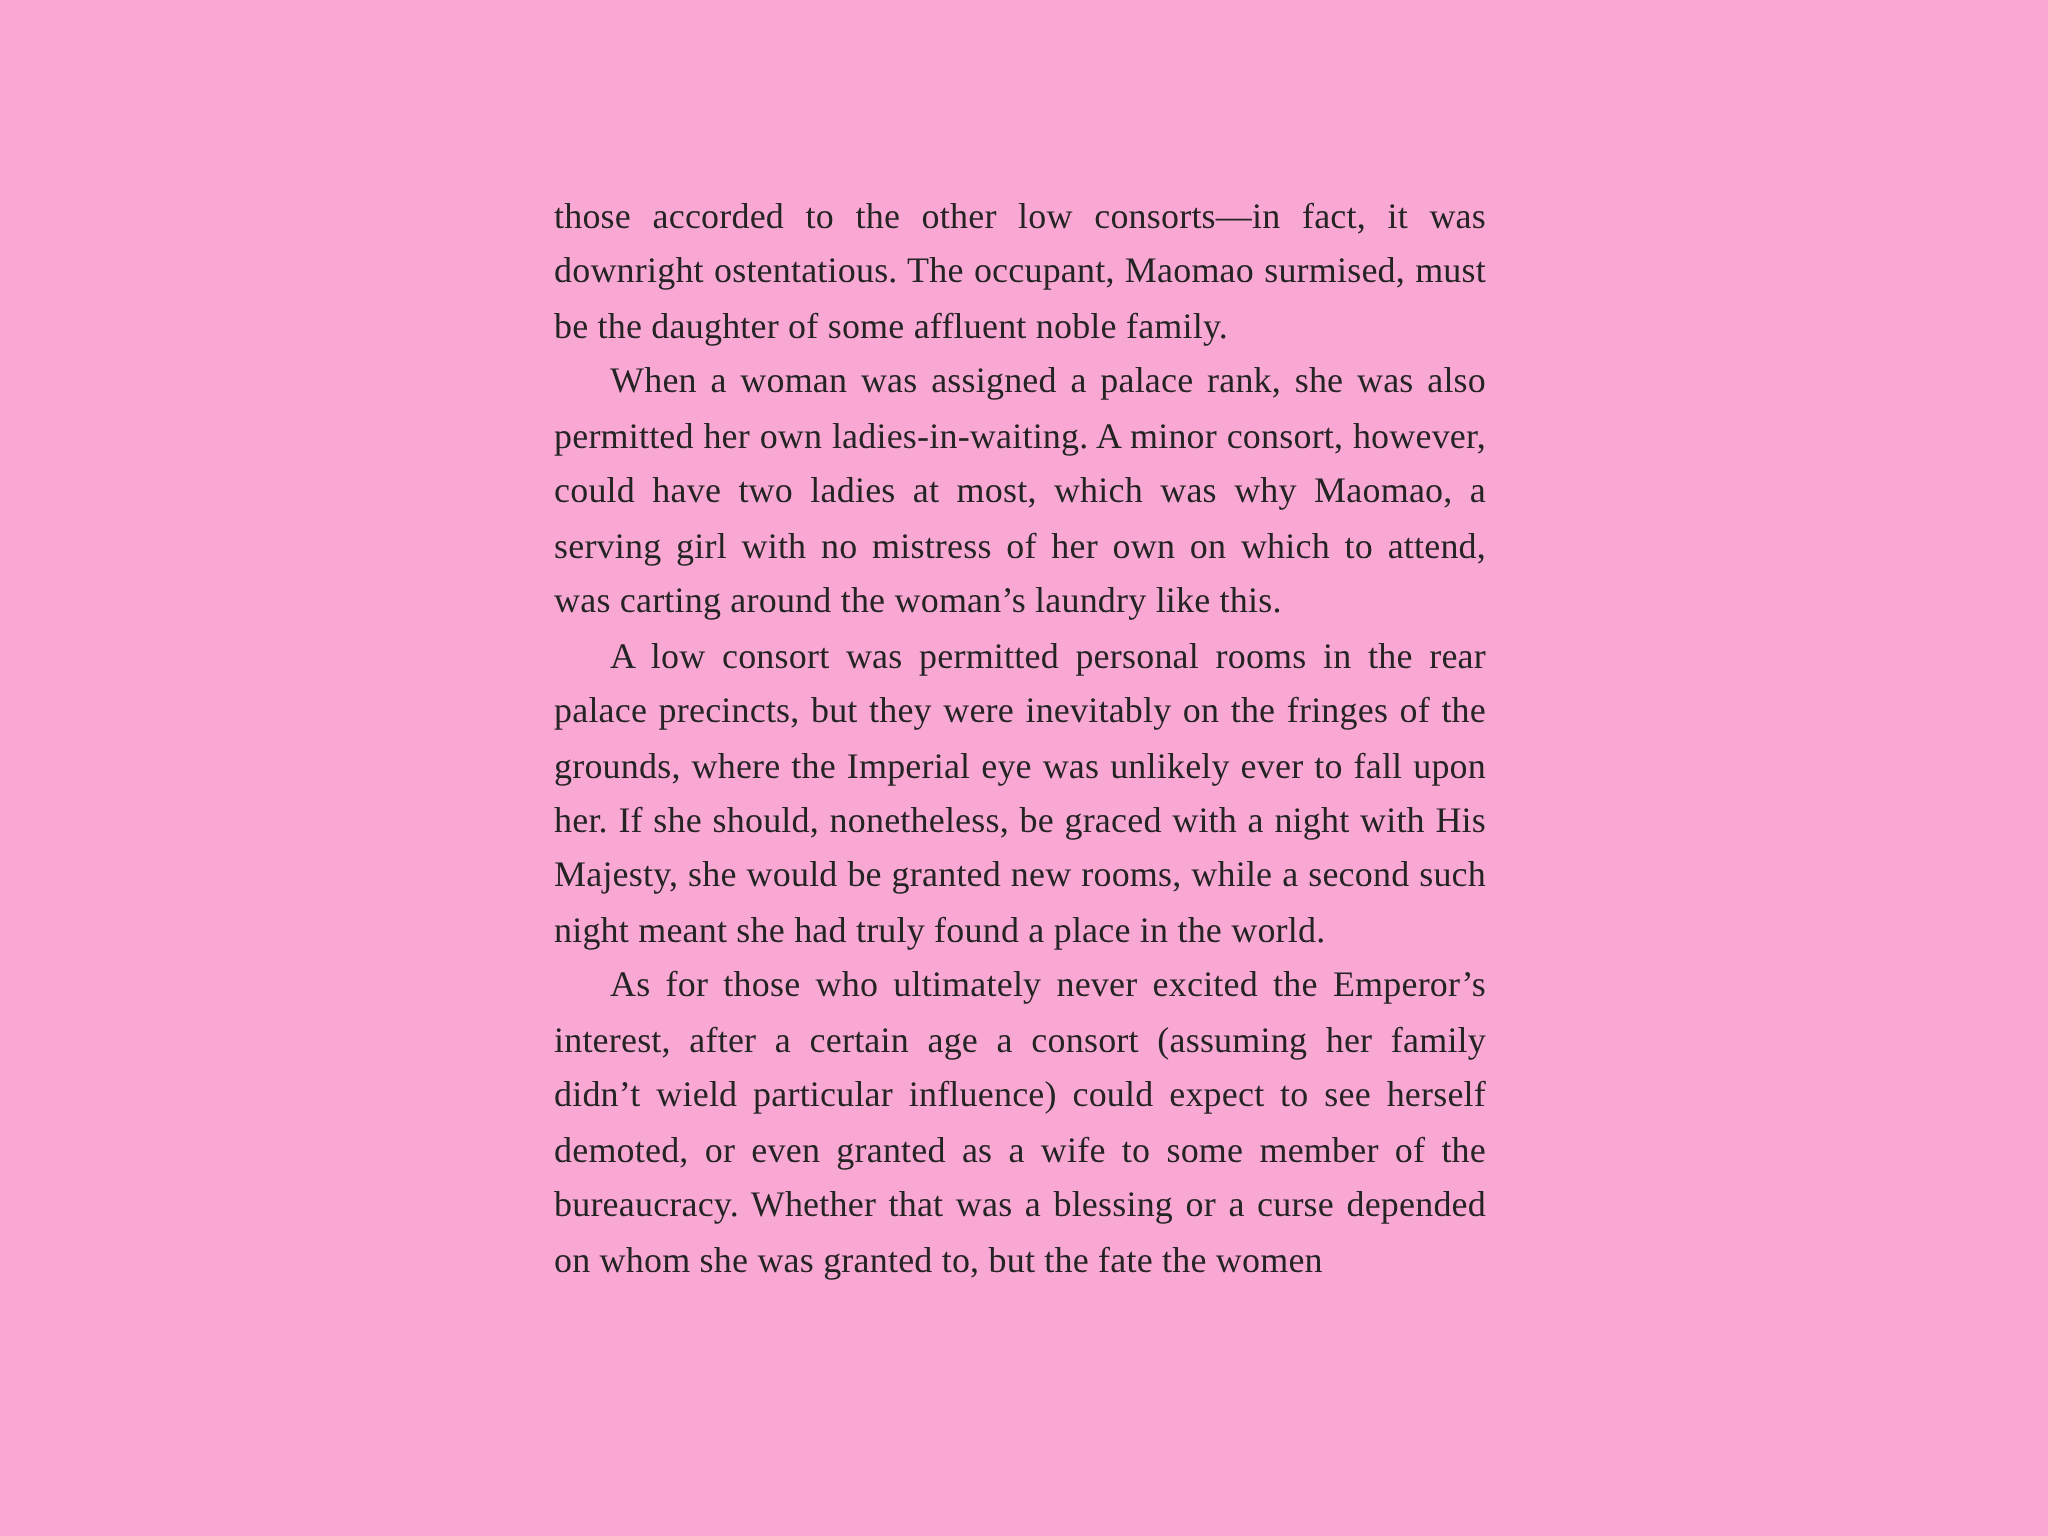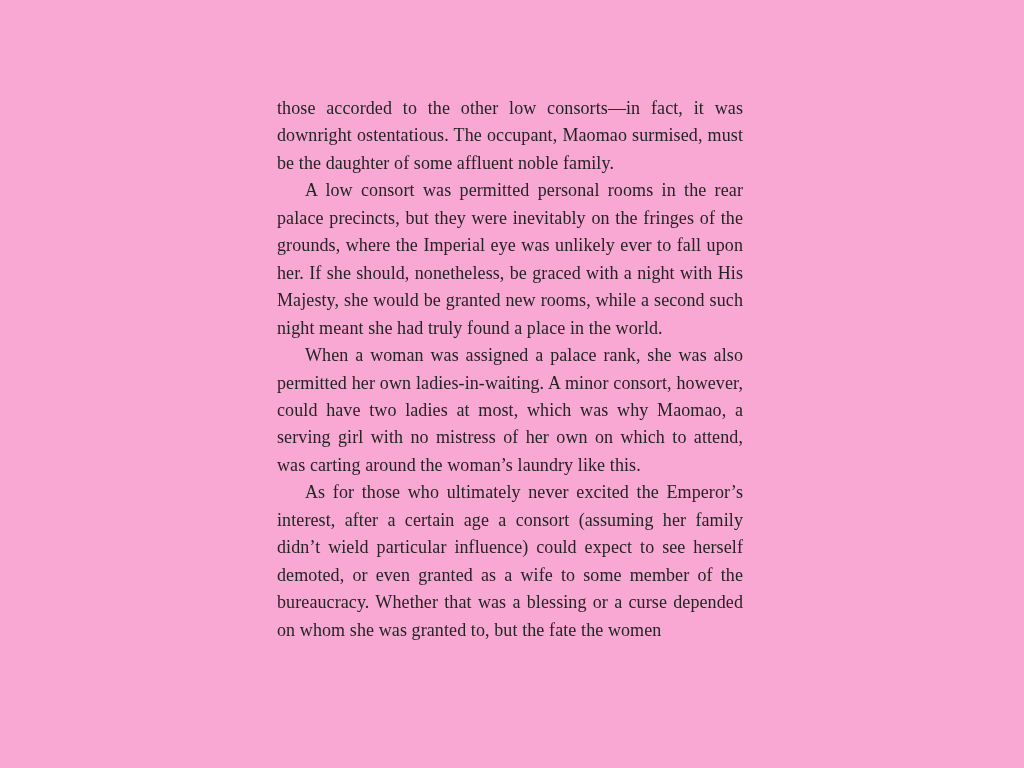--- a/index.html
+++ b/index.html
@@ -38,17 +38,17 @@
   .text-column p.para.indent {
     text-indent: 28px;
   }
 </style>
 </head>
 <body>
 
 <div class="reader-page" style="background: #f9a8d4;">
   <div class="text-column" id="text-column" style="color: rgb(36, 36, 36);">
       <p class="para">those accorded to the other low consorts—in fact, it was downright ostentatious. The occupant, Maomao surmised, must be the daughter of some affluent noble family.</p>
+      <p class="para indent">When a woman was assigned a palace rank, she was also permitted her own ladies-in-waiting. A minor consort, however, could have two ladies at most, which was why Maomao, a serving girl with no mistress of her own on which to attend, was carting around the woman’s laundry like this.</p>
       <p class="para indent">A low consort was permitted personal rooms in the rear palace precincts, but they were inevitably on the fringes of the grounds, where the Imperial eye was unlikely ever to fall upon her. If she should, nonetheless, be graced with a night with His Majesty, she would be granted new rooms, while a second such night meant she had truly found a place in the world.</p>
-      <p class="para indent">When a woman was assigned a palace rank, she was also permitted her own ladies-in-waiting. A minor consort, however, could have two ladies at most, which was why Maomao, a serving girl with no mistress of her own on which to attend, was carting around the woman’s laundry like this.</p>
       <p class="para indent">As for those who ultimately never excited the Emperor’s interest, after a certain age a consort (assuming her family didn’t wield particular influence) could expect to see herself demoted, or even granted as a wife to some member of the bureaucracy. Whether that was a blessing or a curse depended on whom she was granted to, but the fate the women</p>
     </div>
 </div>
 
 </body></html>

